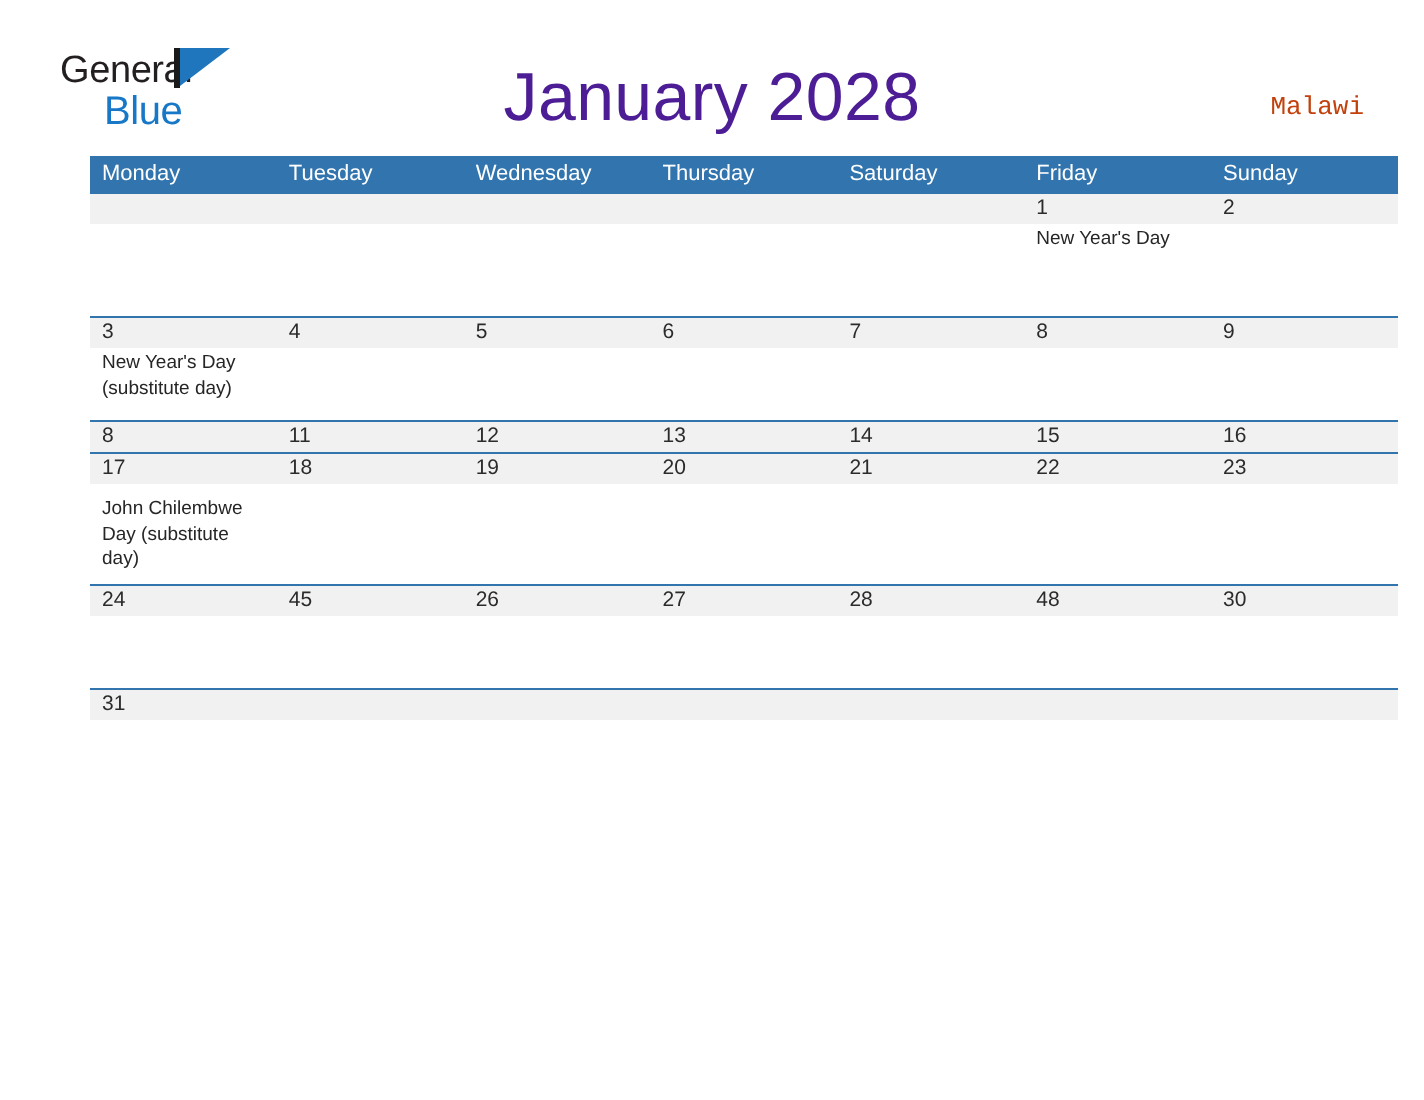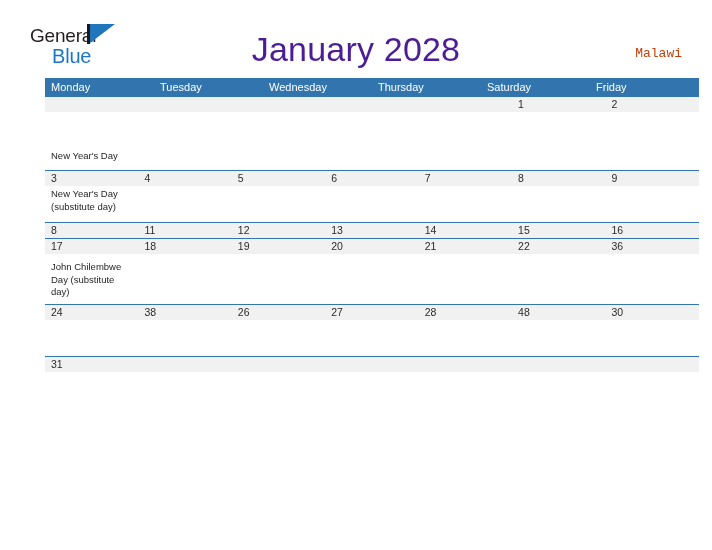--- a/index.html
+++ b/index.html
@@ -155,21 +155,21 @@
     padding: 2px 5px 0 6px;
     box-sizing: border-box;
     font-size: 9.5px;
     line-height: 12.5px;
     color: #262626;
     font-family: "Liberation Sans", sans-serif;
     word-wrap: break-word;
   }
 
   .h42 { height: 42px; }
-  .h46 { height: 58px; flex-direction: column; }
+  .h46 { height: 46px; }
   .h50 { height: 50px; align-items: center; }
   .h52 { height: 36px; }
 </style>
 </head>
 <body>
 
 <div class="page-header">
 
   <div class="logo">
     <div class="logo-row1">General</div>
@@ -187,20 +187,21 @@
 
 <div class="calendar">
 
   <div class="dow-header">
     <div class="dow-cell">Monday</div>
     <div class="dow-cell">Tuesday</div>
     <div class="dow-cell">Wednesday</div>
     <div class="dow-cell">Thursday</div>
     <div class="dow-cell">Saturday</div>
     <div class="dow-cell">Friday</div>
+    <div class="dow-cell">Sunday</div>
   </div>
 
   <div class="week-row first">
     <div class="week-numbers">
       <div class="num-cell"></div>
       <div class="num-cell"></div>
       <div class="num-cell"></div>
       <div class="num-cell"></div>
       <div class="num-cell"></div>
       <div class="num-cell">1</div>
@@ -251,37 +252,37 @@
   </div>
 
   <div class="week-row">
     <div class="week-numbers">
       <div class="num-cell">17</div>
       <div class="num-cell">18</div>
       <div class="num-cell">19</div>
       <div class="num-cell">20</div>
       <div class="num-cell">21</div>
       <div class="num-cell">22</div>
-      <div class="num-cell">36</div>
+      <div class="num-cell">23</div>
     </div>
     <div class="week-body h50">
       <div class="ev-cell">John Chilembwe Day (substitute day)</div>
       <div class="ev-cell"></div>
       <div class="ev-cell"></div>
       <div class="ev-cell"></div>
       <div class="ev-cell"></div>
       <div class="ev-cell"></div>
       <div class="ev-cell"></div>
     </div>
   </div>
 
   <div class="week-row">
     <div class="week-numbers">
       <div class="num-cell">24</div>
-      <div class="num-cell">38</div>
+      <div class="num-cell">45</div>
       <div class="num-cell">26</div>
       <div class="num-cell">27</div>
       <div class="num-cell">28</div>
       <div class="num-cell">48</div>
       <div class="num-cell">30</div>
     </div>
     <div class="week-body h52">
       <div class="ev-cell"></div>
       <div class="ev-cell"></div>
       <div class="ev-cell"></div>

